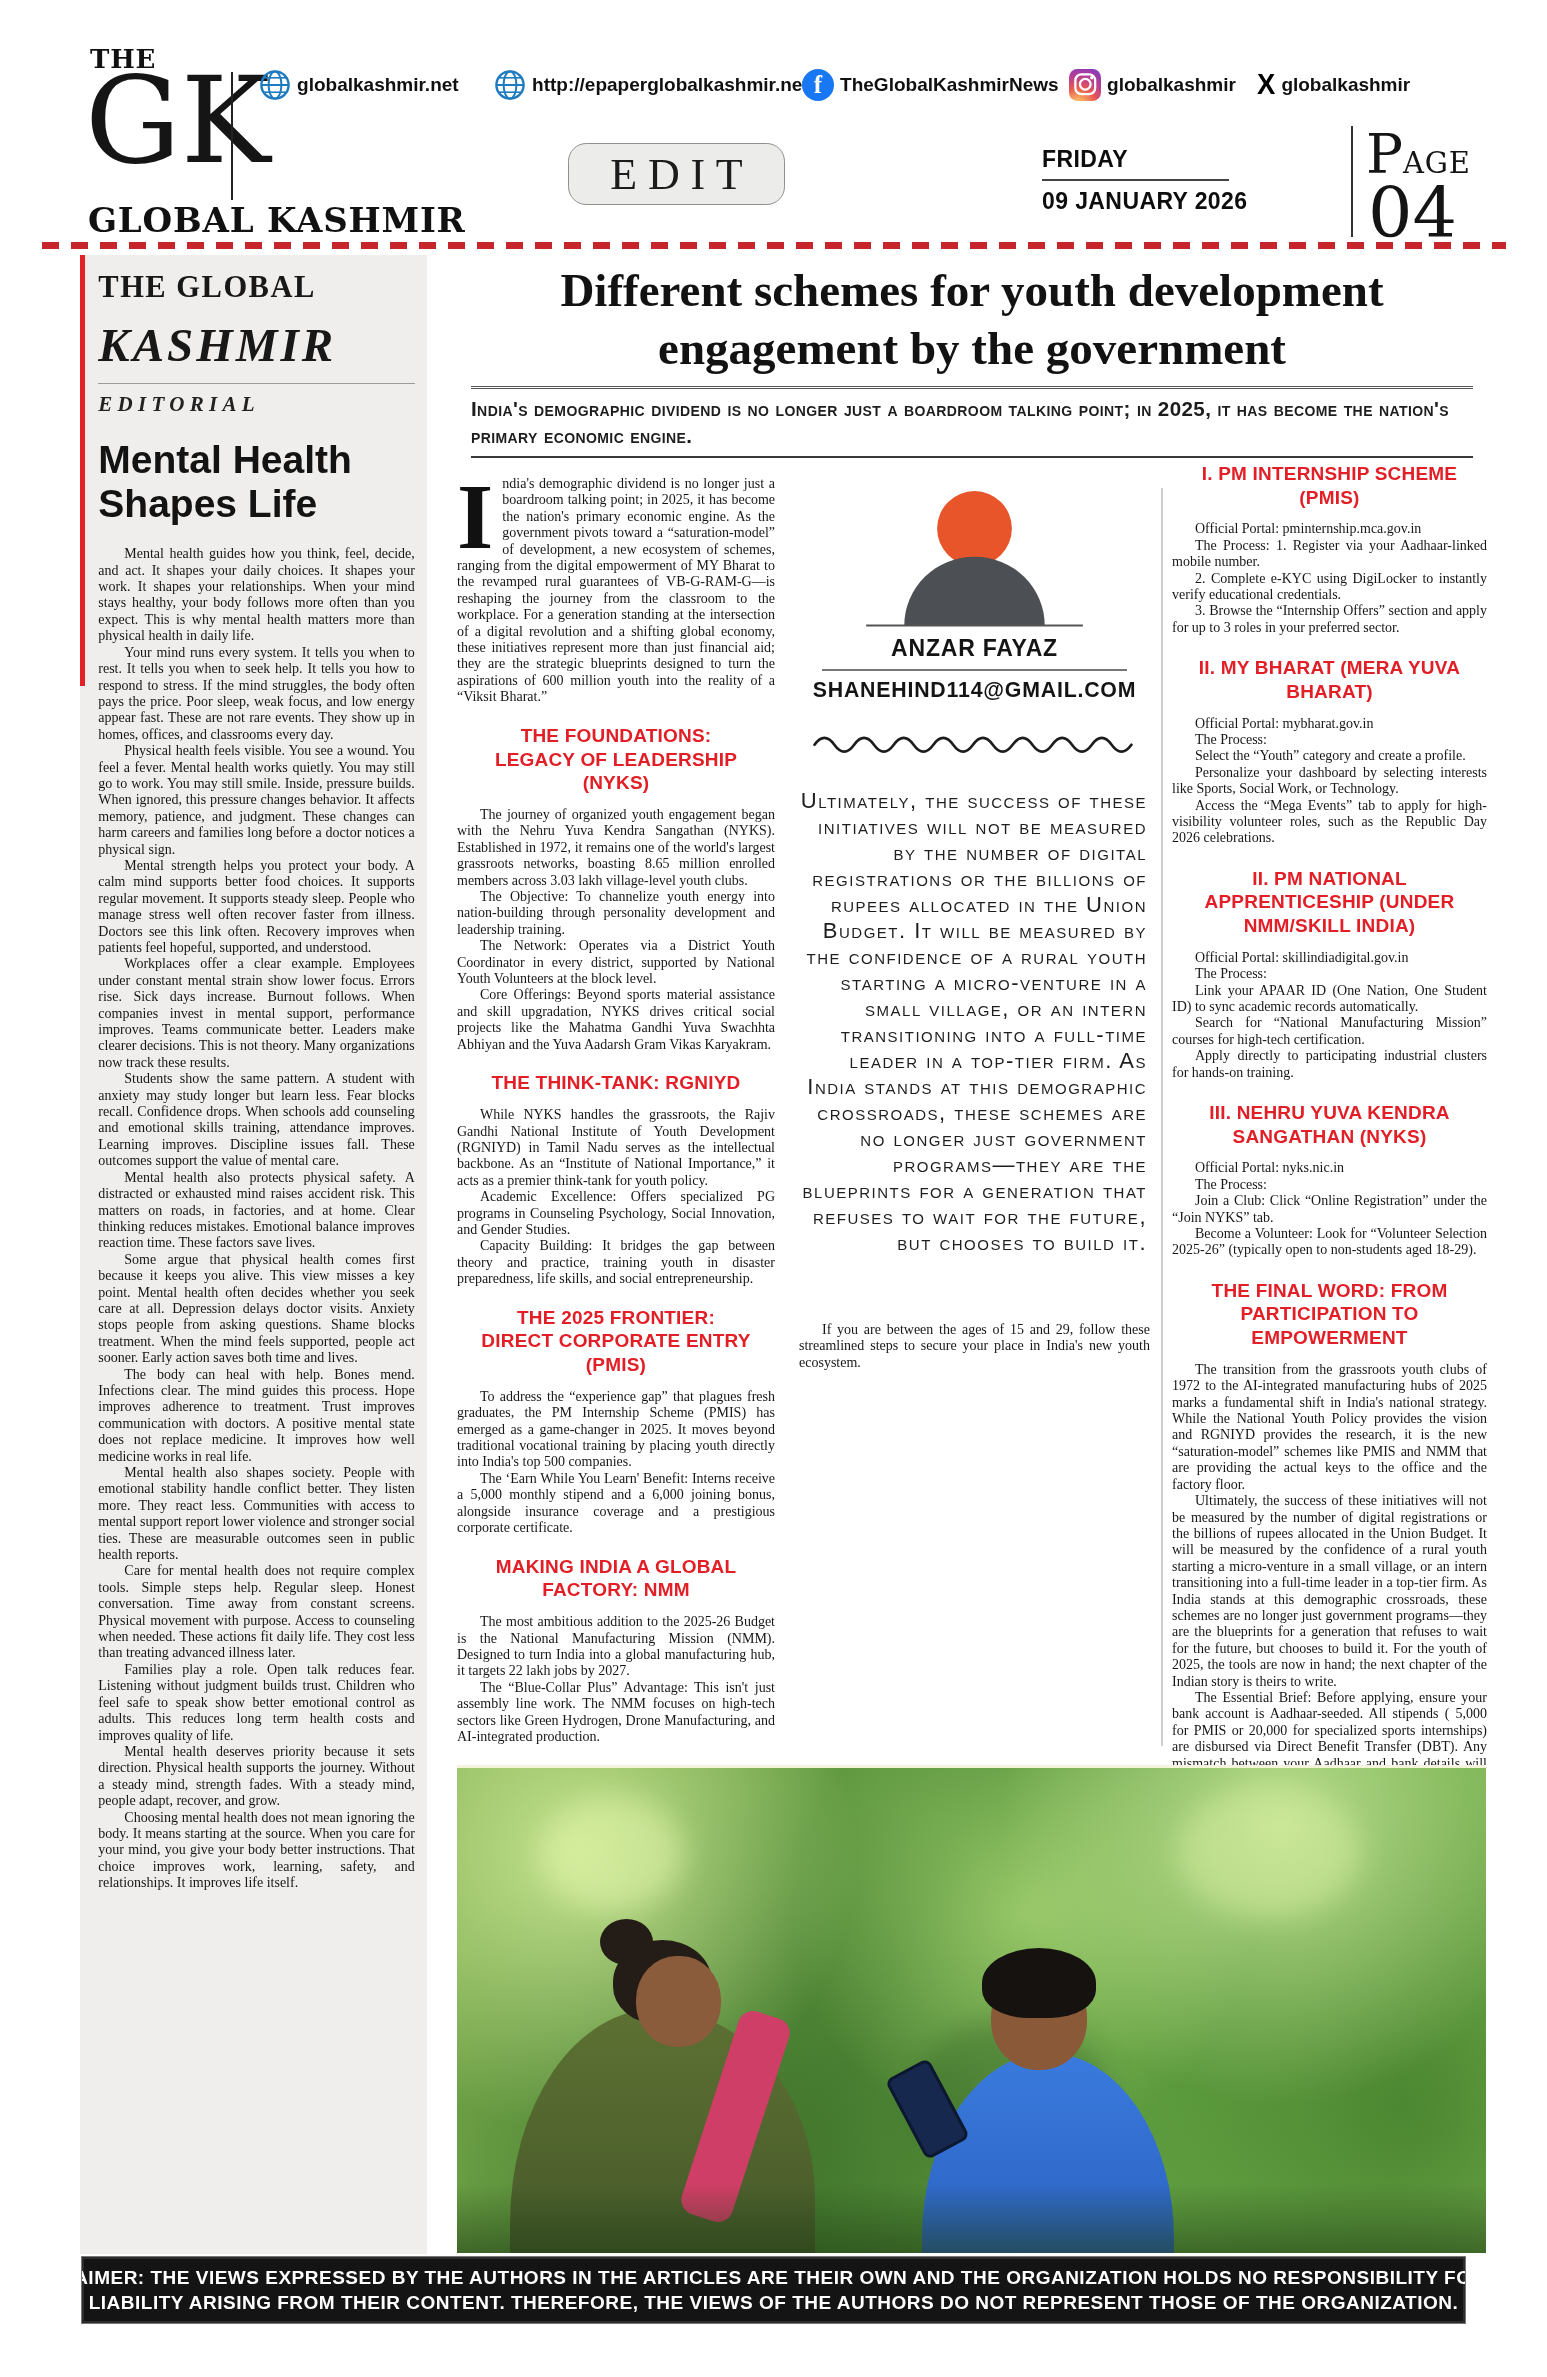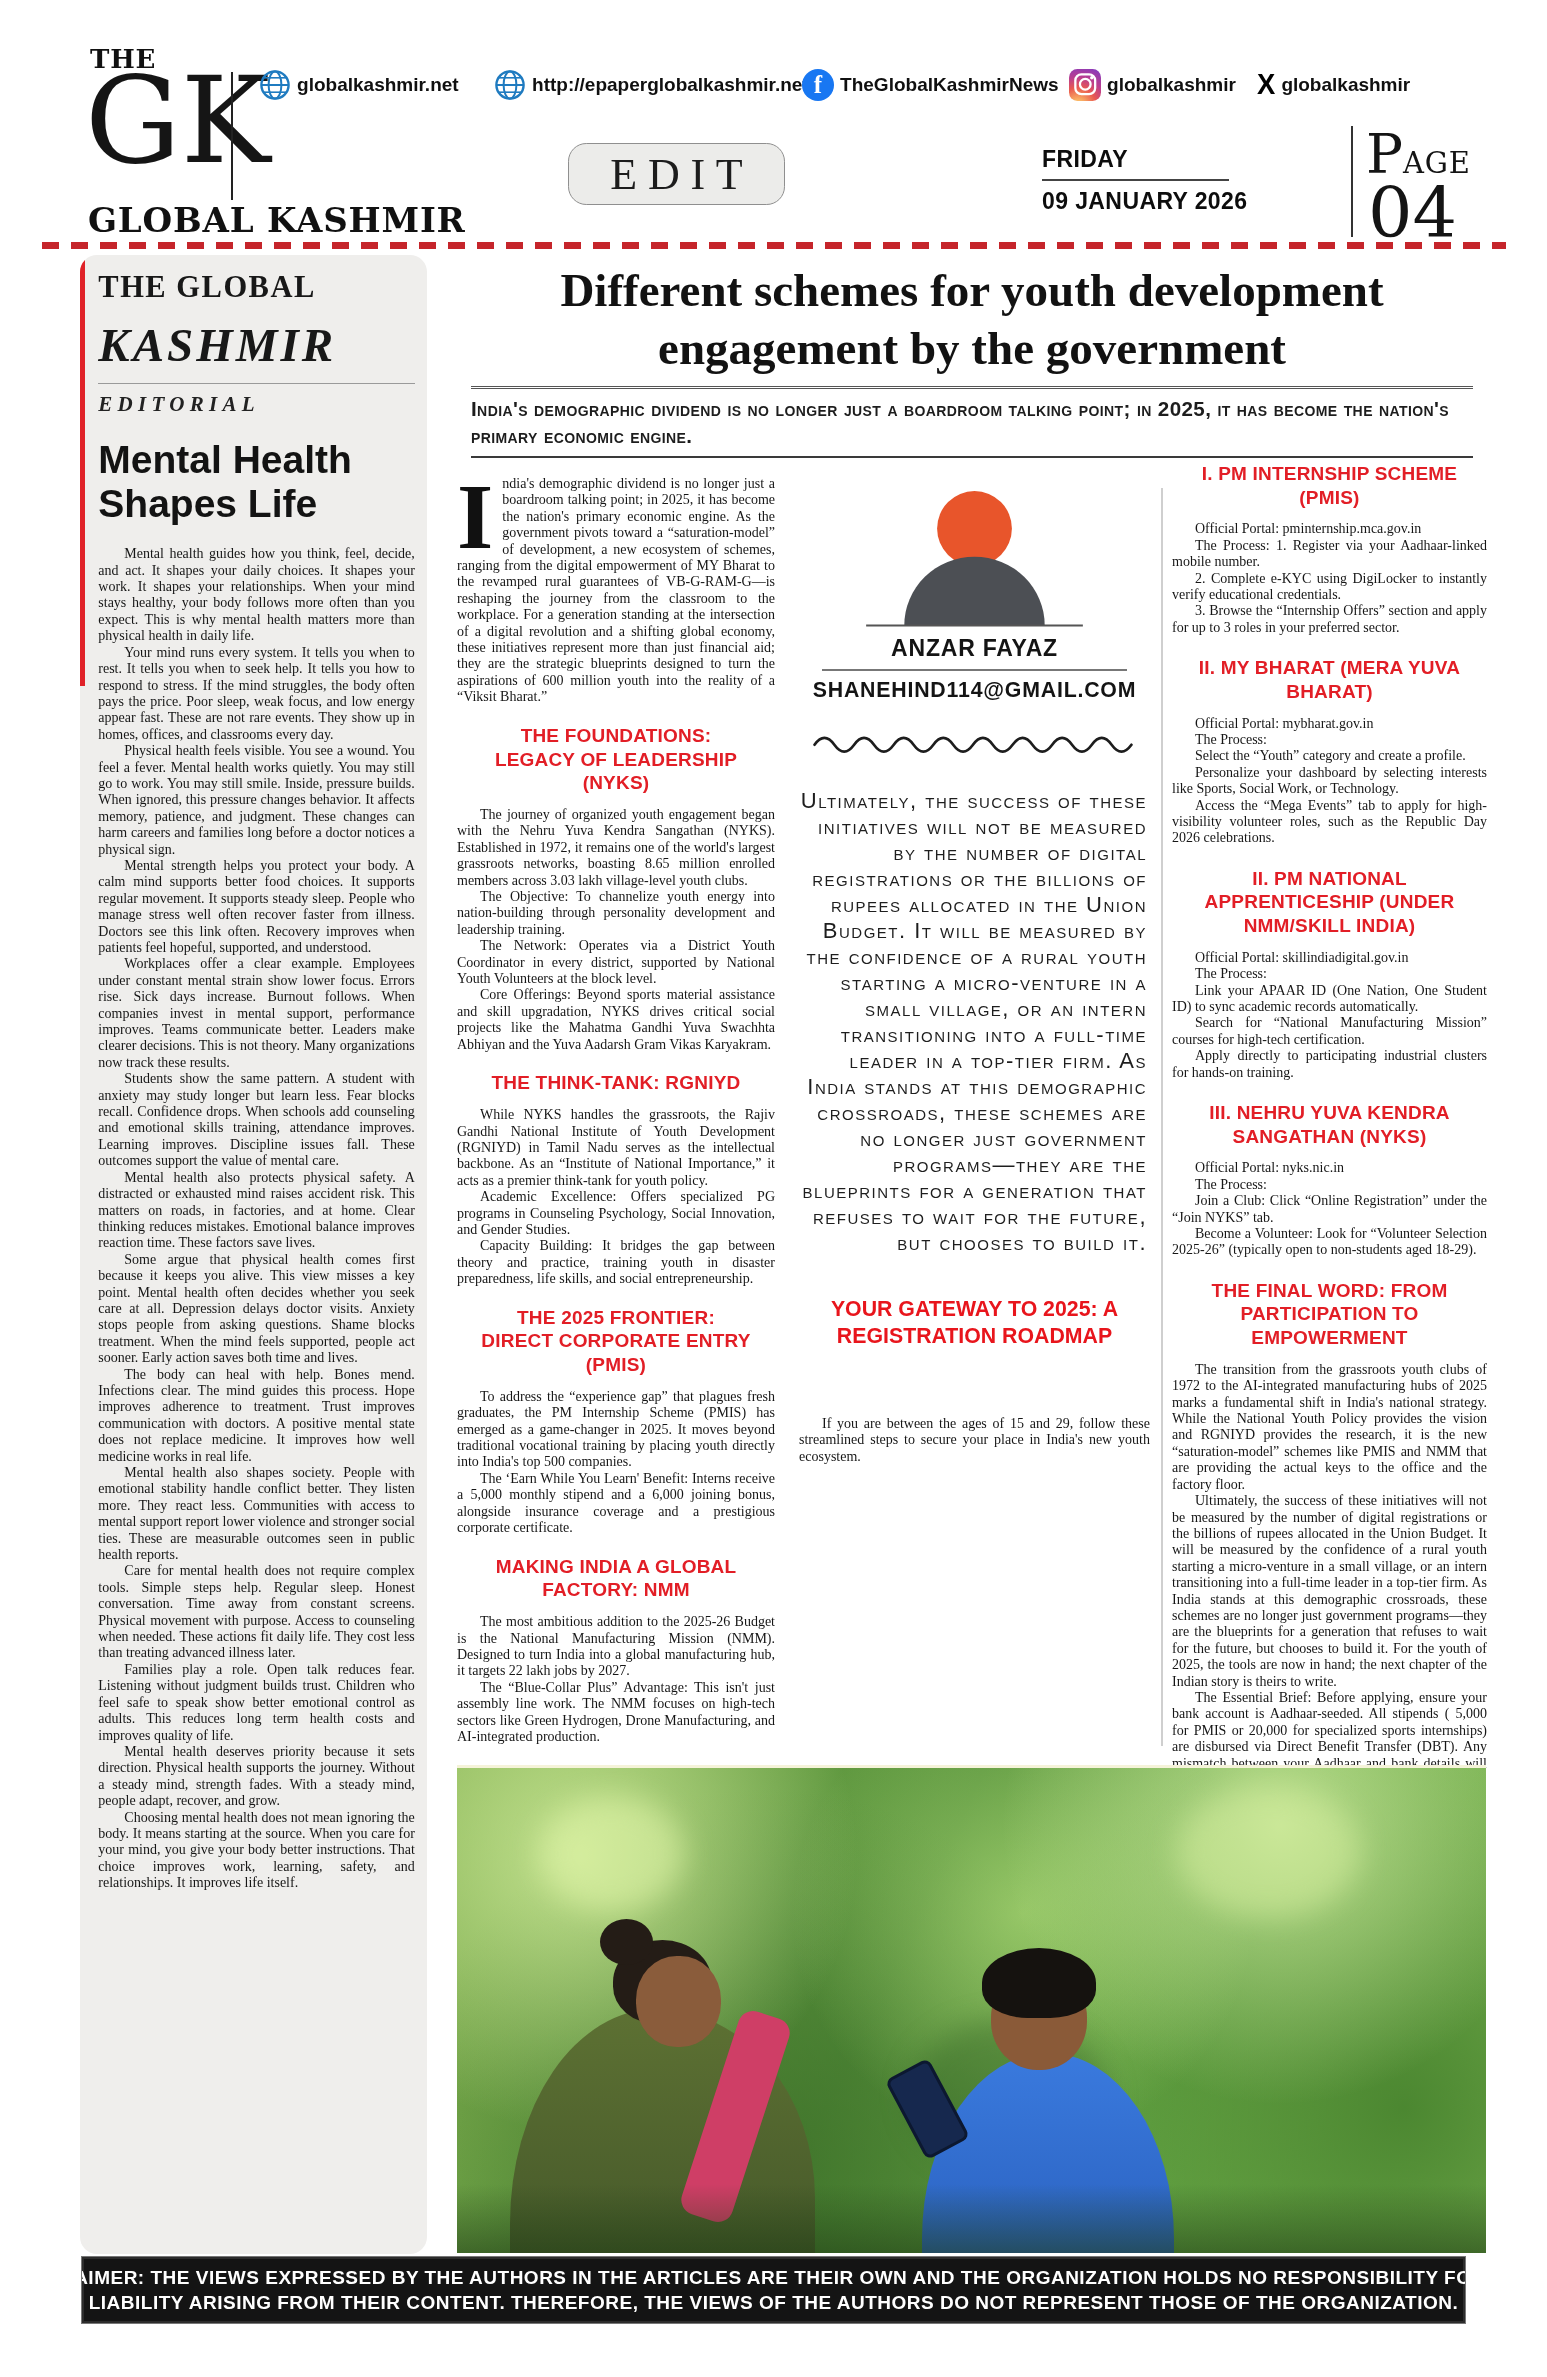--- a/index.html
+++ b/index.html
@@ -24,21 +24,21 @@
   .date-rule { width:187px; height:1.5px; background:#444; margin:6.1px 0 7.6px 0; }
   .date-date { font-size:23px; letter-spacing:0.4px; white-space:nowrap; }
   .page-vline { position:absolute; left:1351px; top:126px; width:1.5px; height:111px; background:#333; }
   .page-word { position:absolute; left:1366px; top:122px; font-family:"DejaVu Serif",serif; color:#141414; }
   .page-word .p-big { font-size:55px; }
   .page-word .p-small { font-size:29px; letter-spacing:0.8px; }
   .page-num { position:absolute; left:1368px; top:172px; font-family:"DejaVu Serif",serif; font-size:70px; color:#141414; }
   .red-dashes { position:absolute; left:42px; top:242px; width:1464px; height:6.9px;
     background: repeating-linear-gradient(90deg, #c5252b 0 17px, transparent 17px 29px); }
   
-  .ed-panel { position:absolute; left:80px; top:255px; width:347px; height:1999px; background:#efeeec; padding:15.2px 12.2px 7.6px 18.3px; overflow:hidden;border-radius:17px; }
+  .ed-panel { position:absolute; left:80px; top:255px; width:347px; height:1999px; background:#efeeec; padding:15.2px 12.2px 7.6px 18.3px; overflow:hidden; }
   .ed-redbar { position:absolute; left:0; top:0; width:5.3px; height:431px; background:#e02228; }
   .ed-kicker1 { font-family:"Liberation Serif",serif; font-weight:bold; font-size:30.5px; letter-spacing:1.5px; color:#181818; }
   .ed-kicker2 { font-family:"Liberation Serif",serif; font-weight:bold; font-style:italic; font-size:47px; letter-spacing:3px; color:#181818; margin-top:13px; }
   .ed-rule { width:100%; height:1.5px; background:#9a9a9a; margin:10.7px 0 7.6px 0; }
   .ed-section { font-family:Liberation Serif, serif; font-style:italic; font-weight:bold; font-size:21px; letter-spacing:5.3px; color:#222; }
   .ed-title { font-family:"Liberation Sans",sans-serif; font-weight:bold; font-size:39px; line-height:44px; color:#131313; margin:21.3px 0 20px 0; }
   .ed-body p { font-size:14px; line-height:16.4px; text-align:justify; text-indent:26px; color:#161616; }
   
   .art-headline { position:absolute; left:469px; top:261px; width:1006px; text-align:center; font-family:"Liberation Serif",serif; font-weight:bold; font-size:47px; line-height:58px; color:#121212; }
   .deck-rule-top { position:absolute; left:471px; top:386px; width:1002px; height:3px; border-top:0.8px solid #555; border-bottom:0.8px solid #555; }
@@ -210,21 +210,20 @@
       <path d="M58 184 a92 90 0 0 1 184 0 z" fill="#4c4f54"></path>
       <line x1="8" y1="184" x2="292" y2="184" stroke="#555" stroke-width="2.5"></line>
     </svg>
     <div class="author-name">ANZAR FAYAZ</div>
     <div class="author-rule"></div>
     <div class="author-email">SHANEHIND114@GMAIL.COM</div>
     <svg class="wavy" width="323" height="20" viewBox="0 0 424 26">
       <path d="M2 14 q 13 -18 26 0 t 26 0 t 26 0 t 26 0 t 26 0 t 26 0 t 26 0 t 26 0 t 26 0 t 26 0 t 26 0 t 26 0 t 26 0 t 26 0 t 26 0 t 26 0" stroke="#1d1d1d" stroke-width="3.5" fill="none" stroke-linecap="round"></path>
     </svg>
     <div class="pullquote">Ultimately, the success of these initiatives will not be measured by the number of digital registrations or the billions of rupees allocated in the Union Budget. It will be measured by the confidence of a rural youth starting a micro-venture in a small village, or an intern transitioning into a full-time leader in a top-tier firm. As India stands at this demographic crossroads, these schemes are no longer just government programs—they are the blueprints for a generation that refuses to wait for the future, but chooses to build it.</div>
-    <div class="gateway-h">YOUR GATEWAY TO 2025: A REGISTRATION ROADMAP</div>
     <p class="gateway-p">If you are between the ages of 15 and 29, follow these streamlined steps to secure your place in India's new youth ecosystem.</p>
   </div>
 
   <div class="col2-divider"></div>
 
   <div class="col3 colbody">
     <div class="red-h" style="margin-top:0">I. PM INTERNSHIP SCHEME (PMIS)</div>
     <p>Official Portal: pminternship.mca.gov.in</p>
     <p>The Process: 1.  Register via your Aadhaar-linked mobile number.</p>
     <p>2.  Complete e-KYC using DigiLocker to instantly verify educational credentials.</p>

